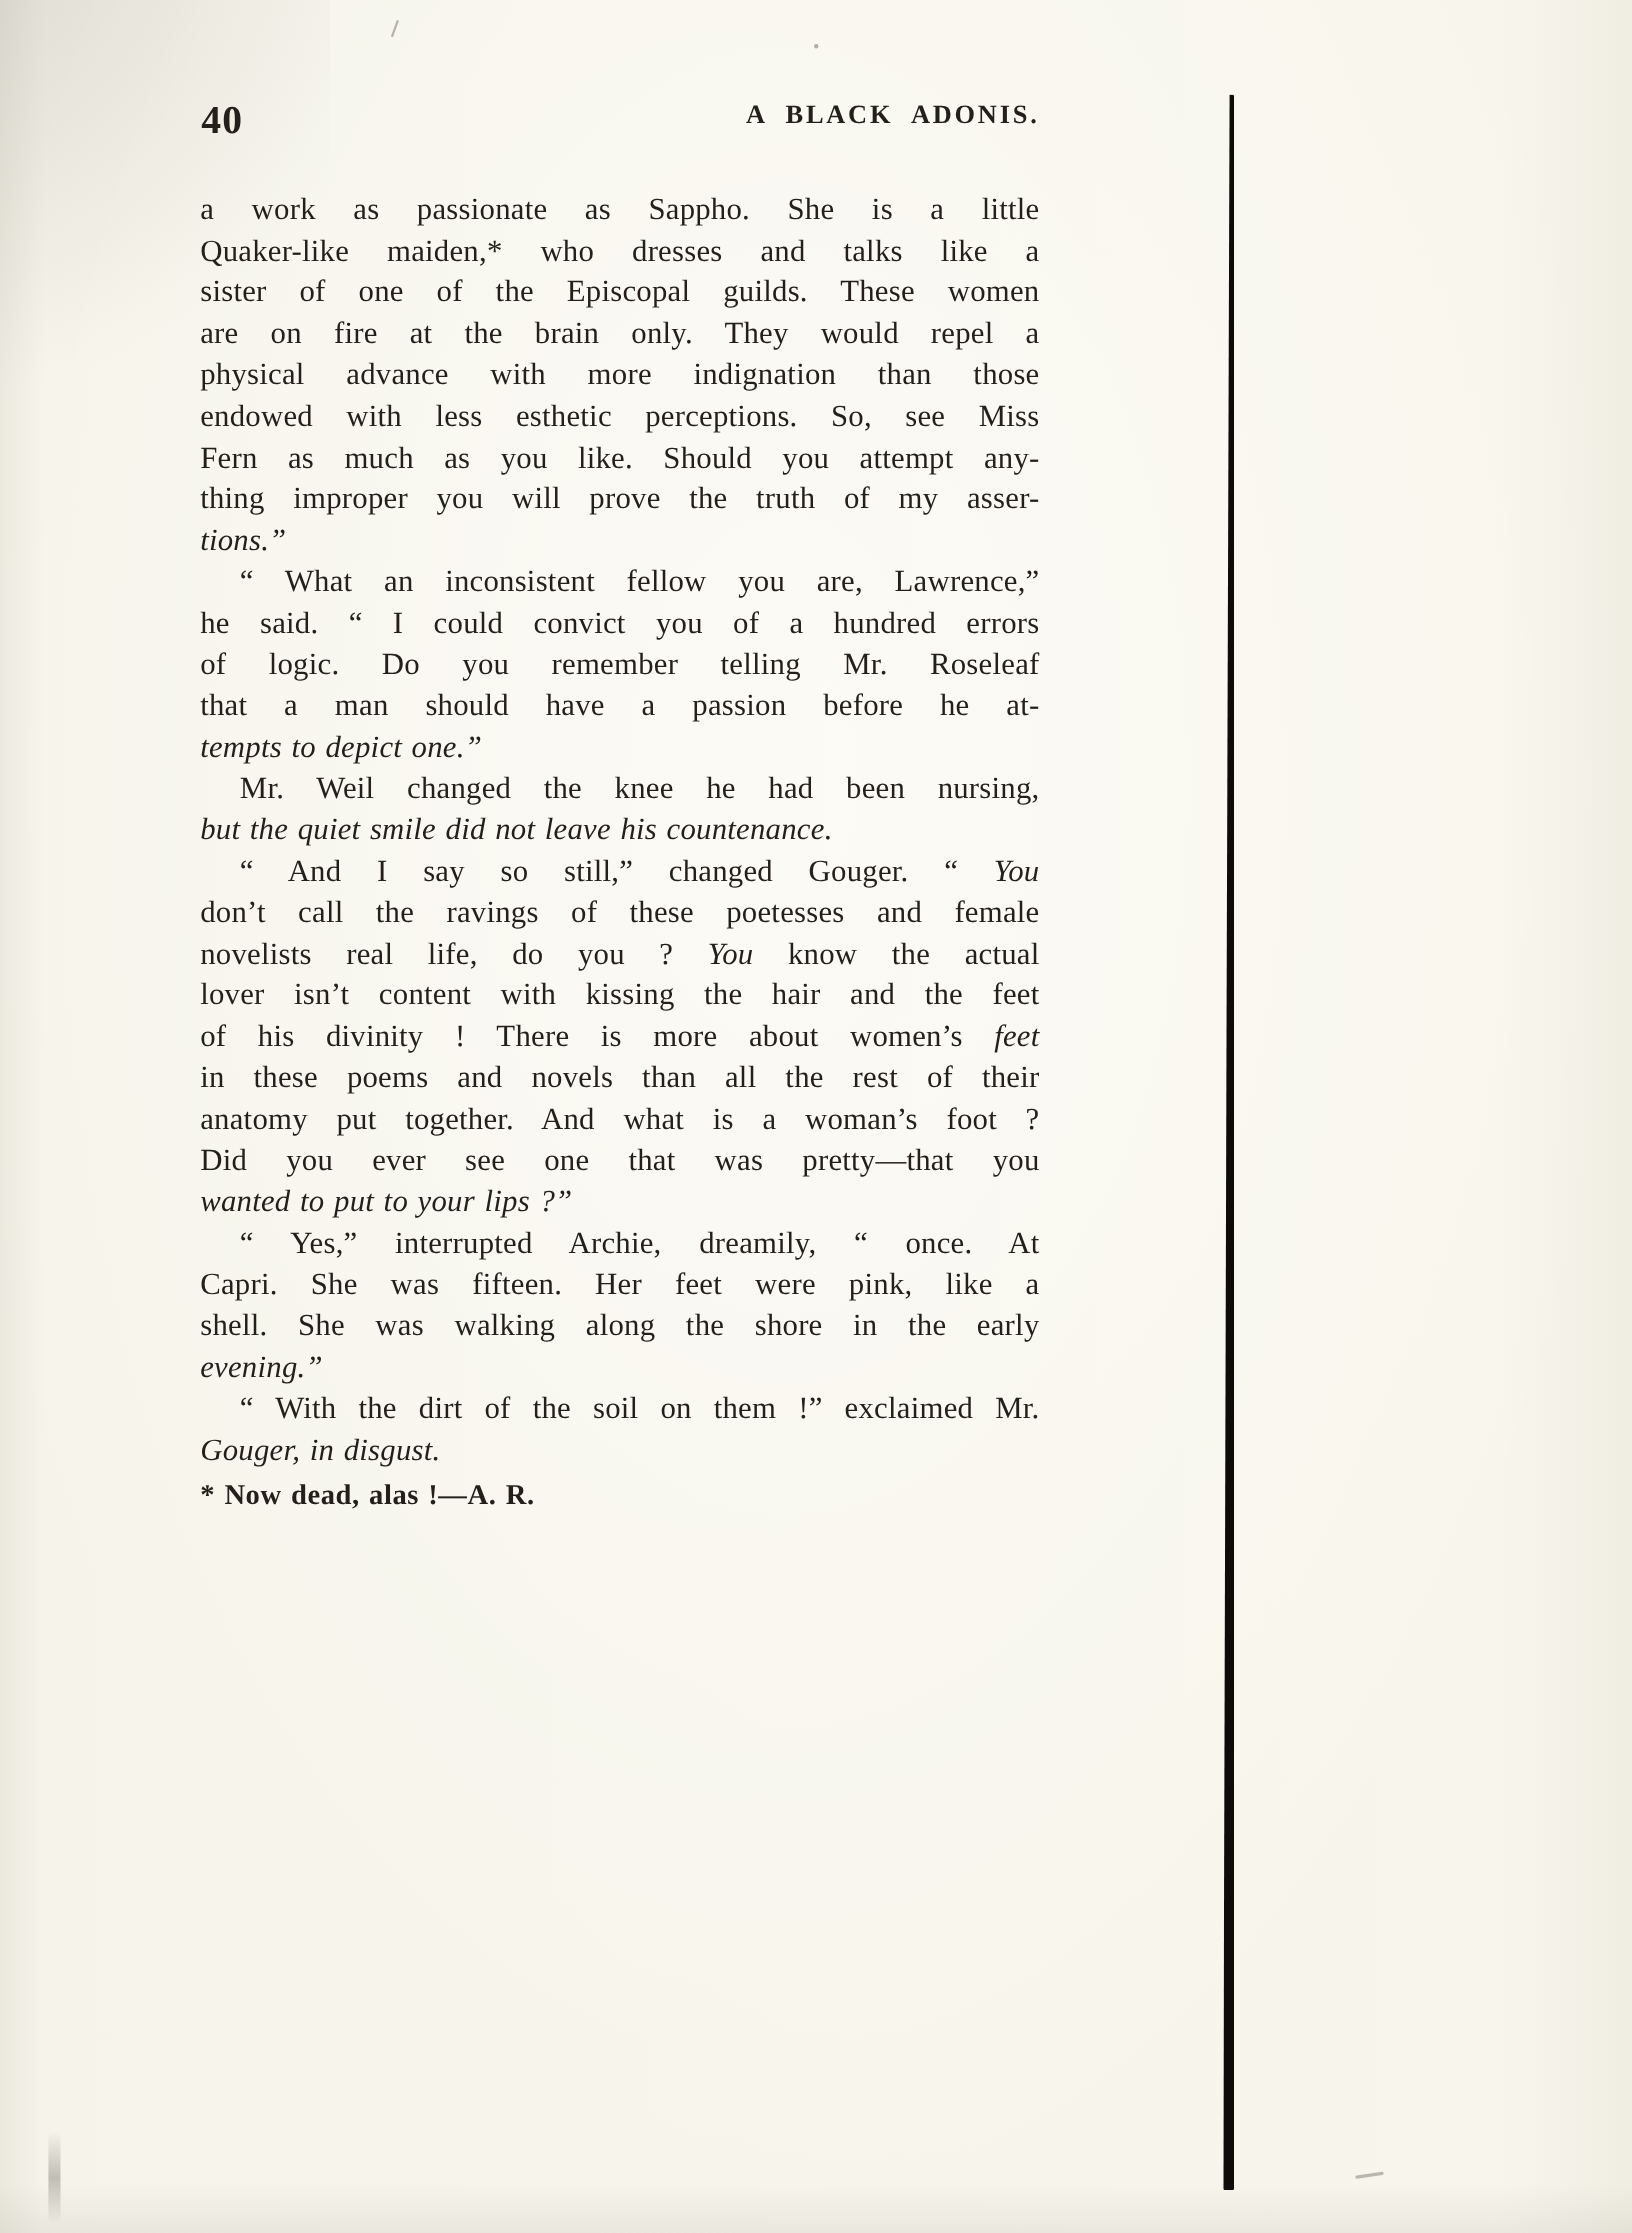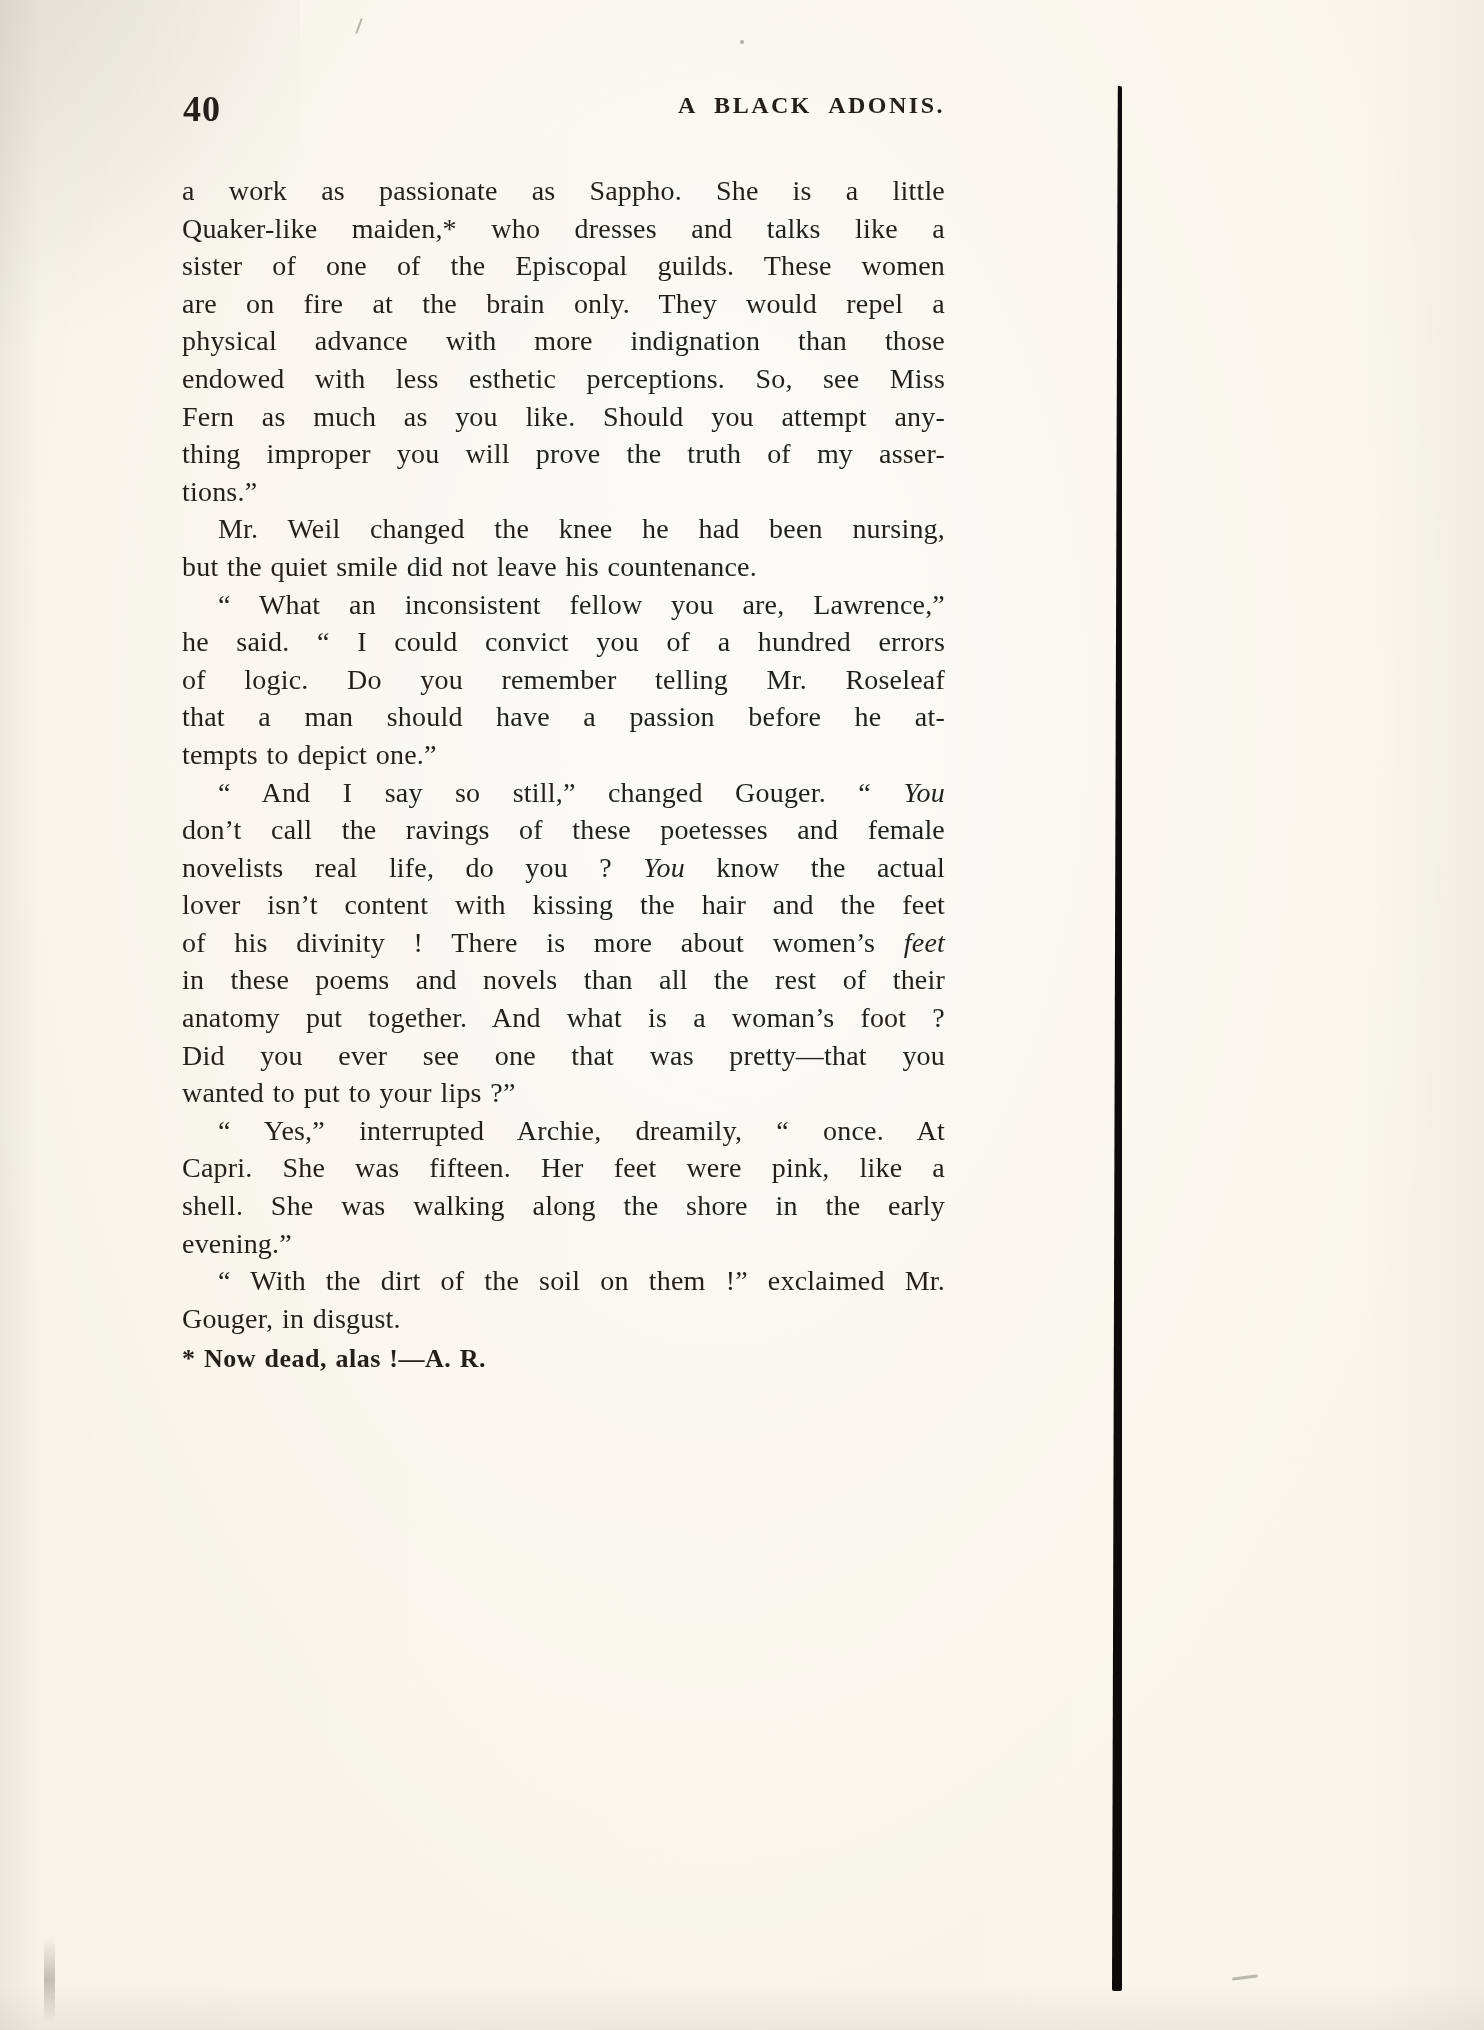--- a/index.html
+++ b/index.html
@@ -39,21 +39,21 @@
     display: block; text-align: right; padding-top: 4px;
     font-weight: bold; font-size: 24px;
     letter-spacing: 2.5px; word-spacing: 9px;
   }
   .text-block {
     position: absolute; left: 182px; top: 172px; width: 763px;
     font-size: 28px; line-height: 37.6px;
     letter-spacing: 0.2px; word-spacing: 1.5px;
   }
   .line { text-align: justify; text-align-last: justify; }
-  .line.last { text-align: justify; text-align-last: left; }
+  .line.last { text-align: justify; text-align-last: left; font-style: italic; }
   .para.indent .line:first-child { text-indent: 36px; }
   .line i { font-style: italic; }
   .footnote {
     margin-top: 3px; 
     font-weight: bold; font-size: 26px; letter-spacing: 0.5px;
   }
   .binding-bar {
     position: absolute; left: 1112px; top: 86px; width: 10px; height: 1905px;
     background: #0e0c0a;
     clip-path: polygon(58% 0%, 100% 0%, 100% 100%, 0% 100%, 30% 45%);
@@ -100,29 +100,29 @@
           <div class="line"><span>Quaker-like maiden,* who dresses and talks like a</span></div>
           <div class="line"><span>sister of one of the Episcopal guilds.  These women</span></div>
           <div class="line"><span>are on fire at the brain only.  They would repel a</span></div>
           <div class="line"><span>physical advance with more indignation than those</span></div>
           <div class="line"><span>endowed with less esthetic perceptions.  So, see Miss</span></div>
           <div class="line"><span>Fern as much as you like.  Should you attempt any-</span></div>
           <div class="line"><span>thing improper you will prove the truth of my asser-</span></div>
           <div class="line last"><span>tions.”</span></div>
         </div>
         <div class="para indent">
-          <div class="line"><span>Mr. Weil changed the knee he had been nursing,</span></div>
-          <div class="line last"><span>but the quiet smile did not leave his countenance.</span></div>
-        </div>
-        <div class="para indent">
           <div class="line"><span>“ What an inconsistent fellow you are, Lawrence,”</span></div>
           <div class="line"><span>he said.  “ I could convict you of a hundred errors</span></div>
           <div class="line"><span>of logic.  Do you remember telling Mr. Roseleaf</span></div>
           <div class="line"><span>that a man should have a passion before he at-</span></div>
           <div class="line last"><span>tempts to depict one.”</span></div>
+        </div>
+        <div class="para indent">
+          <div class="line"><span>Mr. Weil changed the knee he had been nursing,</span></div>
+          <div class="line last"><span>but the quiet smile did not leave his countenance.</span></div>
         </div>
         <div class="para indent">
           <div class="line"><span>“ And I say so still,” changed Gouger.   “ </span><i>You</i></div>
           <div class="line"><span>don’t call the ravings of these poetesses and female</span></div>
           <div class="line"><span>novelists real life, do you ?   </span><i>You</i><span> know the actual</span></div>
           <div class="line"><span>lover isn’t content with kissing the hair and the feet</span></div>
           <div class="line"><span>of his divinity !   There is more about women’s </span><i>feet</i></div>
           <div class="line"><span>in these poems and novels than all the rest of their</span></div>
           <div class="line"><span>anatomy put together.   And what is a woman’s foot ?</span></div>
           <div class="line"><span>Did you ever see one that was pretty—that you</span></div>

